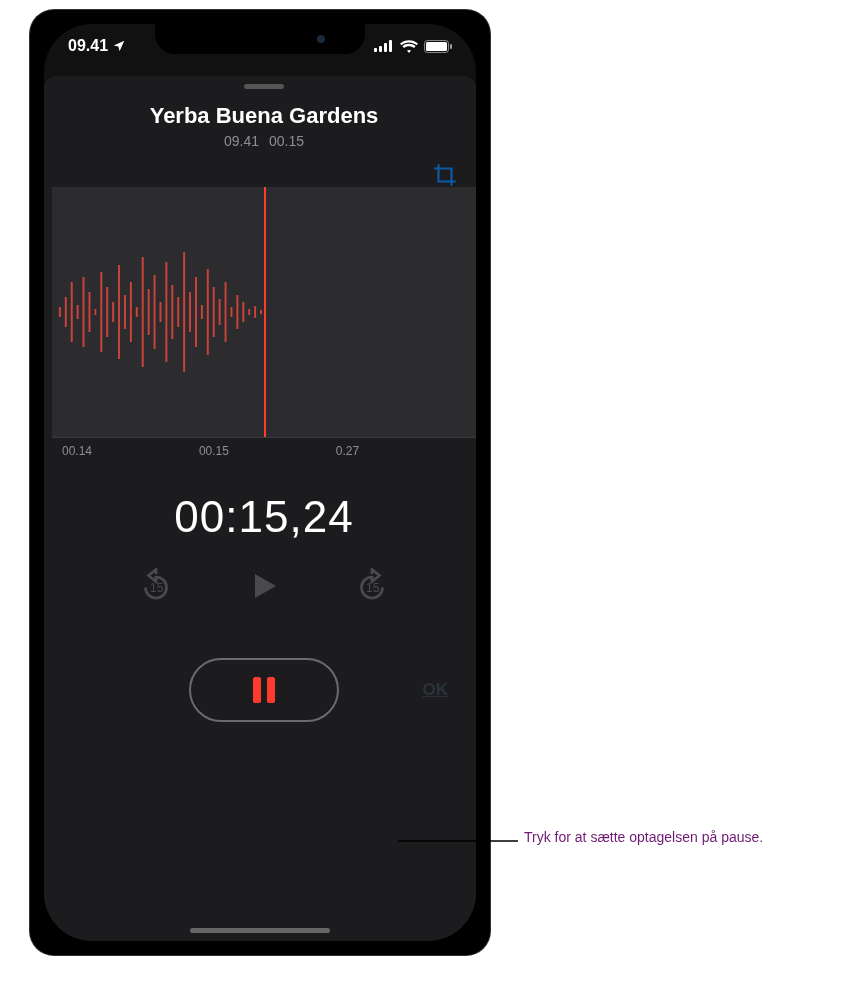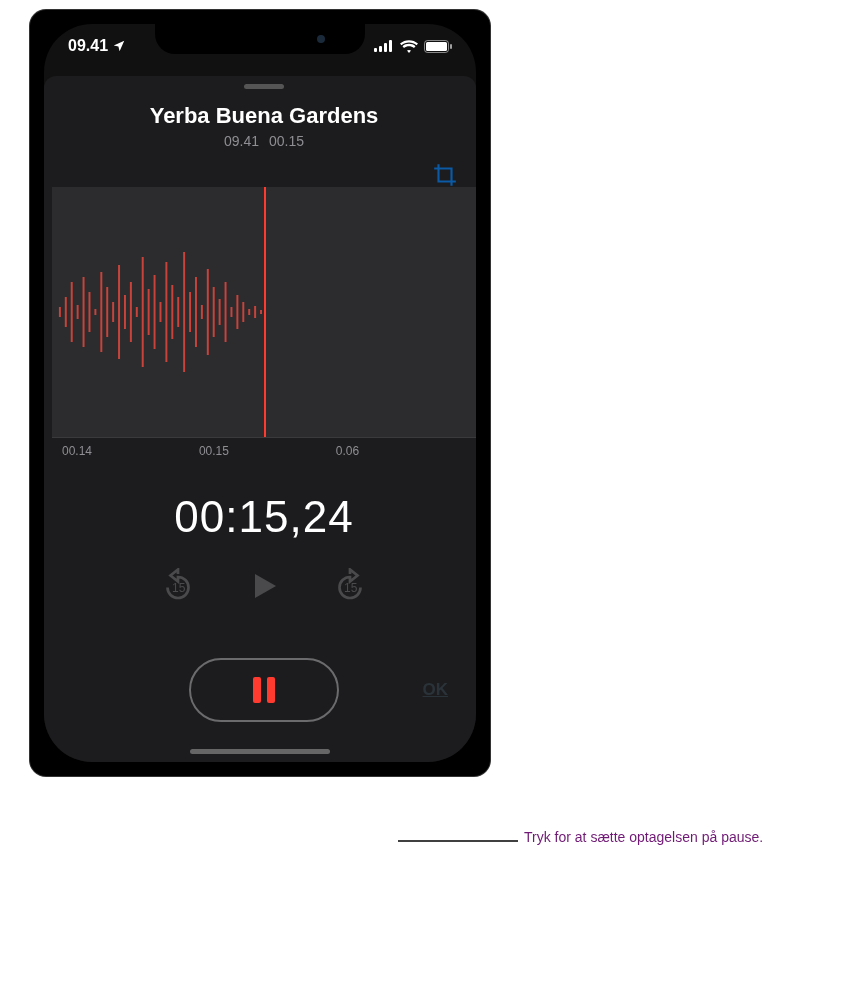--- a/index.html
+++ b/index.html
@@ -8,23 +8,23 @@
     background: #fff;
     width: 843px;
     height: 984px;
     position: relative;
   }
   .phone-frame {
     position: absolute;
     left: 30px;
     top: 10px;
     width: 460px;
-    height: 766px;
+    height: 945px;
     background: #000;
-    border-radius: 16px;
+    border-radius: 24px;
     padding: 14px;
     box-shadow: 0 0 0 1px #333;
   }
   .phone-screen {
     width: 100%;
     height: 100%;
     background: #111;
     border-radius: 48px;
     overflow: hidden;
     position: relative;
@@ -146,21 +146,21 @@
     font-size:44px;
     font-weight:300;
     text-align:center;
     margin-top:34px;
     letter-spacing:1px;
   }
   .play-row {
     display:flex;
     justify-content:center;
     align-items:center;
-    gap:50px;
+    gap:72px;
     margin-top:24px;
   }
   .play-row .ctl { color:#4a4a4c; }
   .pause-row {
     display:flex;
     align-items:center;
     justify-content:center;
     margin-top:48px;
     position:relative;
     padding: 0 20px;
@@ -304,21 +304,21 @@
             <line x1="206" y1="119" x2="206" y2="131"></line>
             <line x1="212" y1="123" x2="212" y2="127"></line>
           </g>
         </svg>
         <div class="playhead"></div>
       </div>
 
       <div class="time-ruler">
         <span>00.14</span>
         <span>00.15</span>
-        <span>0.06</span>
+        <span>0.27</span>
         <span></span>
       </div>
 
       <div class="big-time">00:15,24</div>
 
       <div class="play-row">
         <span class="ctl">
           <svg width="36" height="36" viewBox="0 0 24 24" fill="none" stroke="#4a4a4c" stroke-width="1.8">
             <path d="M12 4V1L7 5l5 4V6a7 7 0 1 1-7 7"></path>
           </svg>

